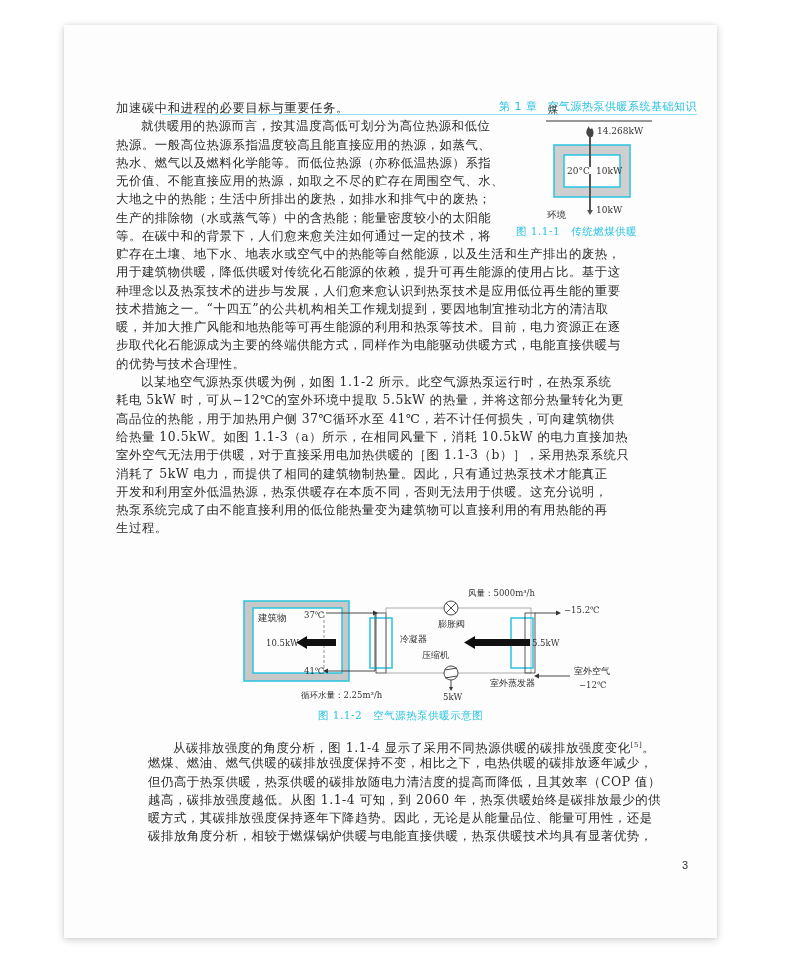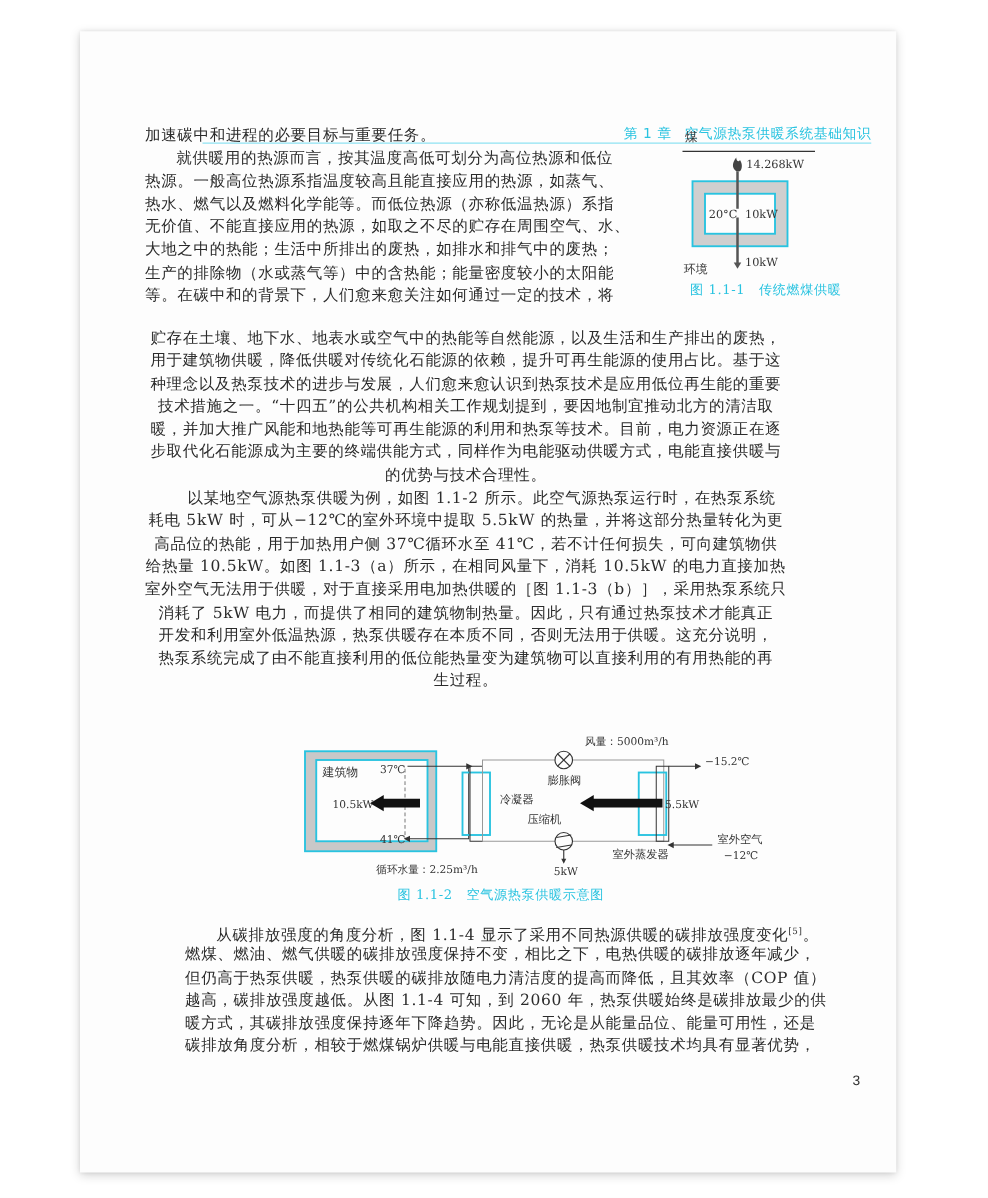--- a/index.html
+++ b/index.html
@@ -71,23 +71,23 @@
     <path d="M55 36 C51 33 52 29 55 25 C55 28 57 29 58 27 C60 30 60 34 58 36 Z" fill="#444"></path>
     <line x1="56" y1="36" x2="56" y2="66" stroke="#555" stroke-width="2"></line>
     <line x1="56" y1="73" x2="56" y2="110" stroke="#555" stroke-width="2"></line>
     <polygon points="53,109 59,109 56,114" fill="#555"></polygon>
     <text x="63" y="33" font-size="9">14.268kW</text>
     <text x="33" y="73" font-size="9">20°C</text>
     <text x="62" y="73" font-size="9">10kW</text>
     <text x="62" y="112" font-size="9">10kW</text>
     <text x="13" y="117" font-size="9.5">环境</text>
   </svg>
-  <div class="fig-caption" style="left:488px; top:200px;text-align:right;">图 1.1-1　传统燃煤供暖</div>
+  <div class="fig-caption" style="left:452px; top:200px;text-align:right;">图 1.1-1　传统燃煤供暖</div>
 
-  <div class="text" style="top:236px;text-align:center;">
+  <div class="text" style="top:220px;">
     <span class="line">贮存在土壤、地下水、地表水或空气中的热能等自然能源，以及生活和生产排出的废热，</span>
     <span class="line">用于建筑物供暖，降低供暖对传统化石能源的依赖，提升可再生能源的使用占比。基于这</span>
     <span class="line">种理念以及热泵技术的进步与发展，人们愈来愈认识到热泵技术是应用低位再生能的重要</span>
     <span class="line">技术措施之一。“十四五”的公共机构相关工作规划提到，要因地制宜推动北方的清洁取</span>
     <span class="line">暖，并加大推广风能和地热能等可再生能源的利用和热泵等技术。目前，电力资源正在逐</span>
     <span class="line">步取代化石能源成为主要的终端供能方式，同样作为电能驱动供暖方式，电能直接供暖与</span>
     <span class="line">的优势与技术合理性。</span>
     <span class="line indent">以某地空气源热泵供暖为例，如图 1.1-2 所示。此空气源热泵运行时，在热泵系统</span>
     <span class="line">耗电 5kW 时，可从−12℃的室外环境中提取 5.5kW 的热量，并将这部分热量转化为更</span>
     <span class="line">高品位的热能，用于加热用户侧 37℃循环水至 41℃，若不计任何损失，可向建筑物供</span>

